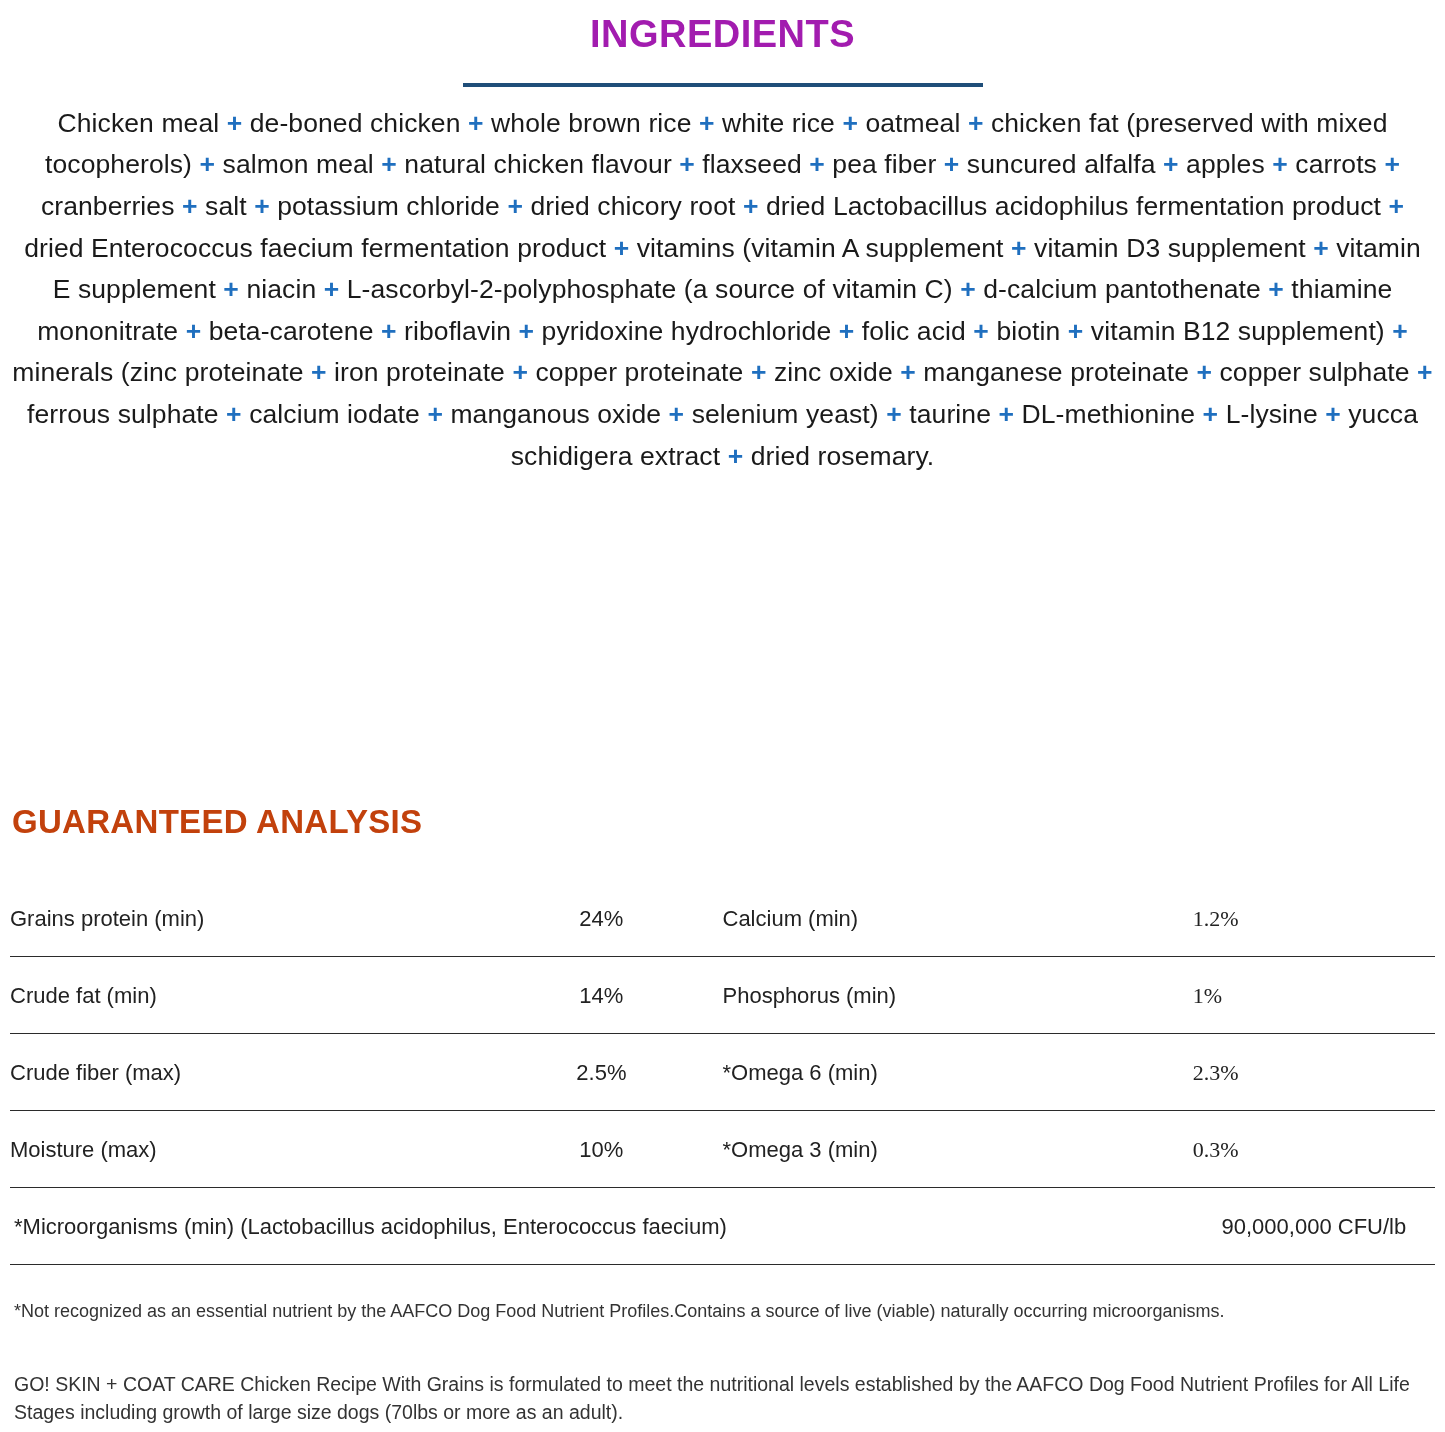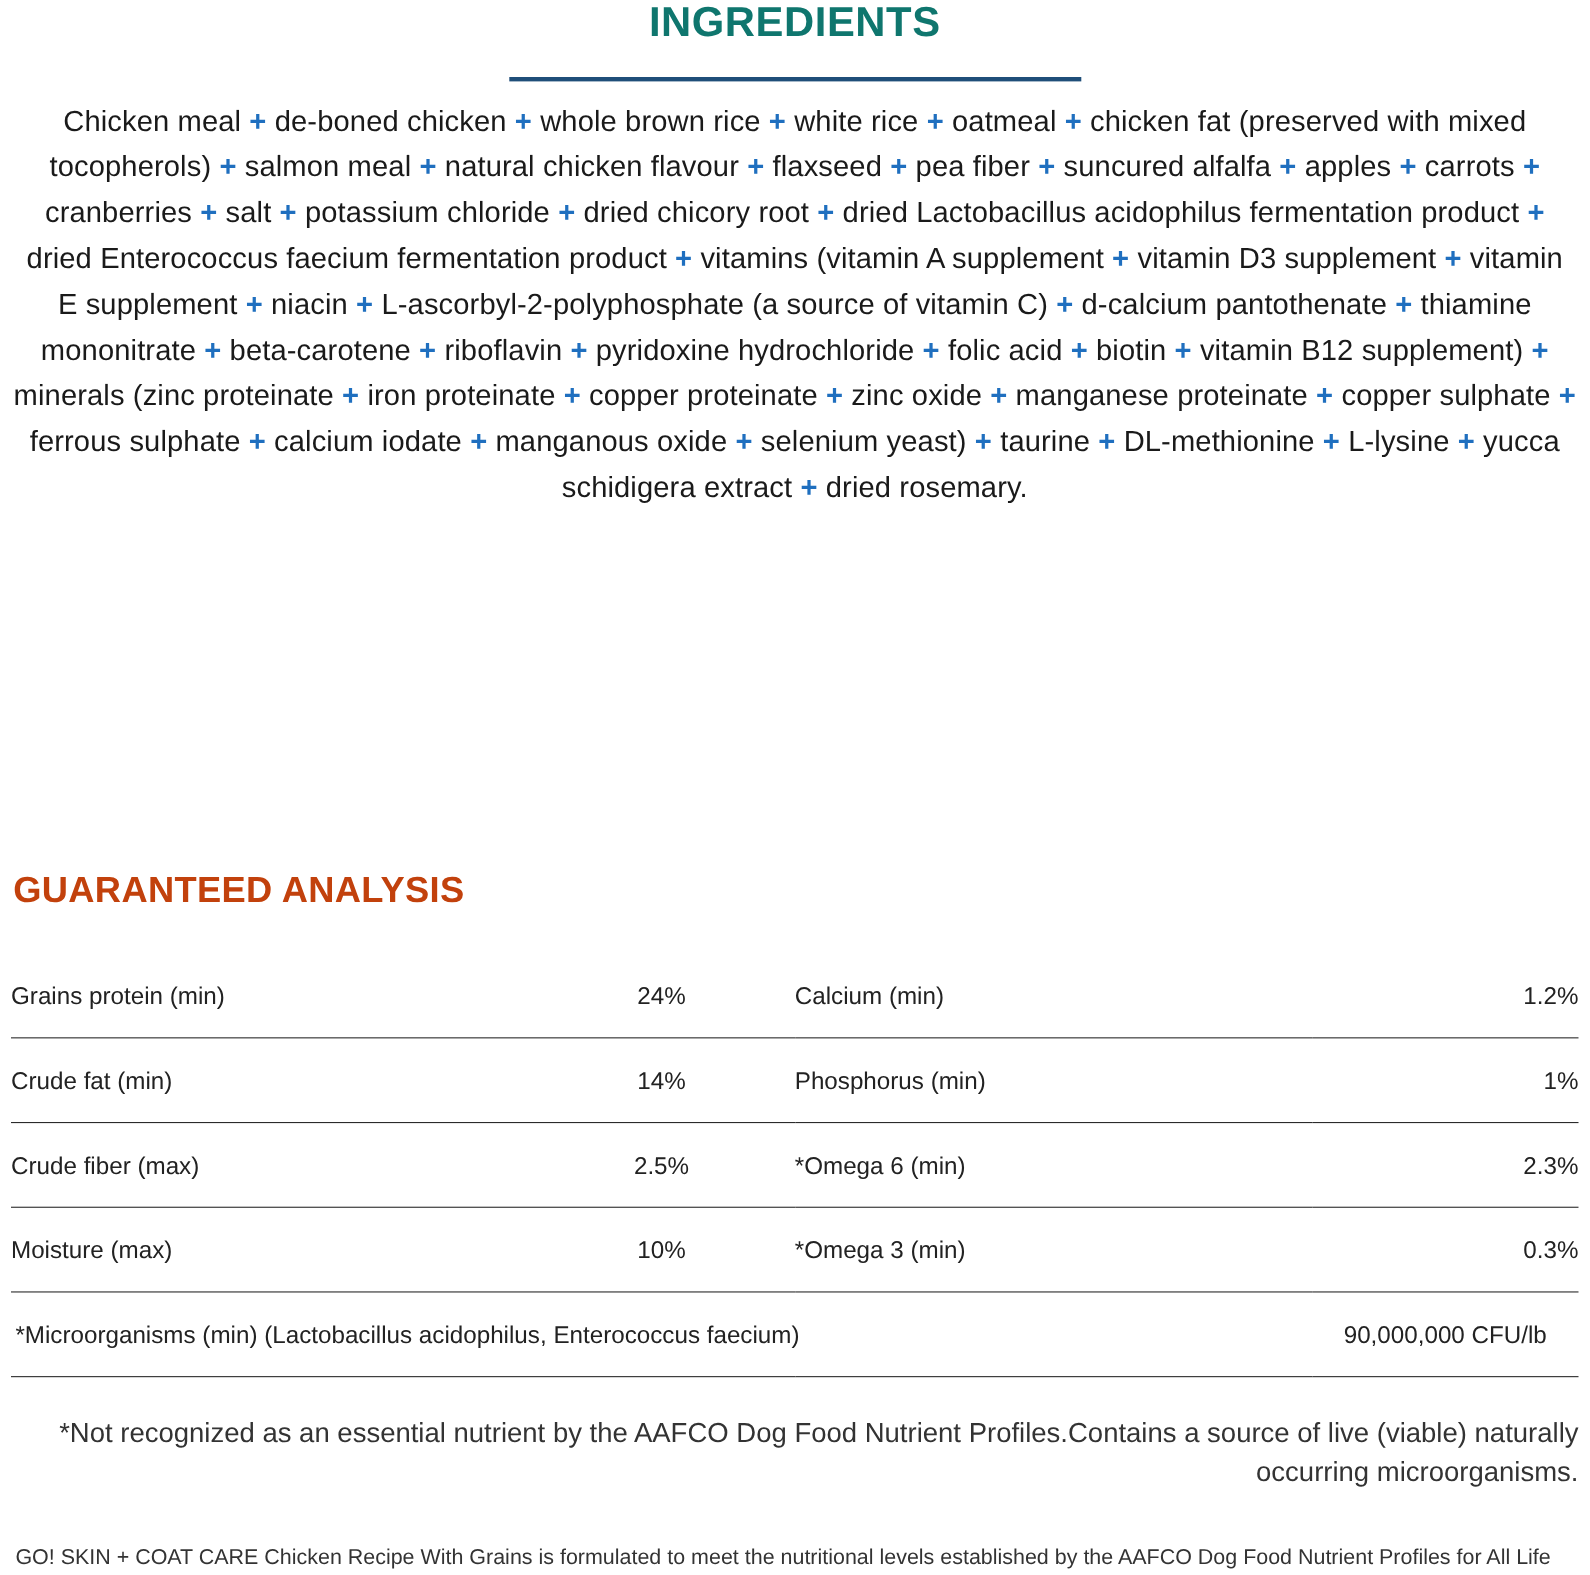--- a/index.html
+++ b/index.html
@@ -20,23 +20,23 @@
     padding: 0 10px;
     position: relative;
   }
 
   
   .ingredients-title {
     text-align: center;
     font-size: 38px;
     font-weight: bold;
     letter-spacing: 0.5px;
-    color: #0f766e;
+    color: #a21caf;
     margin: 0;
-    padding-top: 2px;
+    padding-top: 15px;
     line-height: 1.05;
   }
   .title-rule {
     width: 520px;
     height: 4px;
     background: #1f4e79;
     margin: 28px auto 0 auto;
   }
   .ingredients-body {
     margin-top: 16px;
@@ -75,38 +75,37 @@
   }
   table.ga td {
     border-bottom: 1px solid #2b2b2b;
     padding: 26px 0 24px 0;
     vertical-align: middle;
     font-weight: 400;
   }
   td.label-1 { width: 33%; padding-left: 4px; }
   td.val-1   { width: 17%; text-align: center; }
   td.label-2 { width: 33%; padding-left: 4px; }
-  td.val-2   { width: 17%; text-align: right; }
+  td.val-2   { width: 17%; text-align: left; font-family: Liberation Serif, serif; }
   tr.micro td.micro-label {
     width: 78%;
     padding-left: 4px;
   }
   tr.micro td.micro-val {
     width: 22%;
     text-align: center;
     margin-top: 20px;
   }
 
   .footnote {
     margin-top: 34px;
-    font-size: 25px;
+    font-size: 18px;
     color: #333333;
     padding-left: 4px;
     line-height: 1.4;
-    text-align: right;
   }
   .formulated {
     margin-top: 46px;
     font-size: 19.5px;
     color: #333333;
     padding-left: 4px;
     line-height: 1.45;
     padding-bottom: 20px;
     max-width: 1400px;
   }

